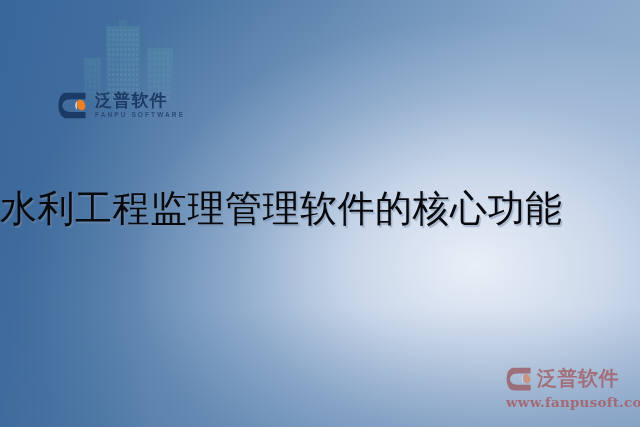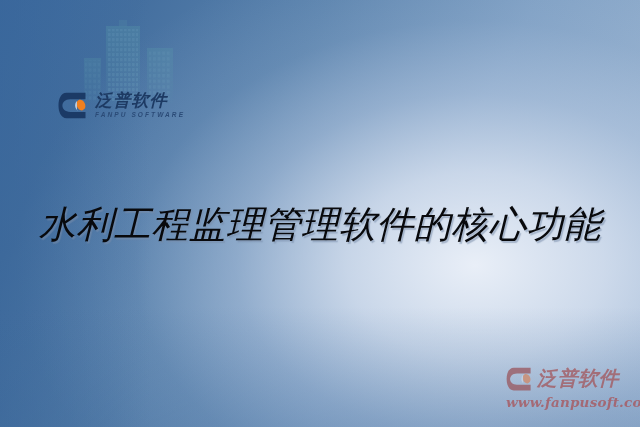--- a/index.html
+++ b/index.html
@@ -22,21 +22,20 @@
           rgba(196,211,233,0.44) 52%,
           rgba(170,192,220,0.14) 74%,
           rgba(160,185,216,0.00) 100%),
       linear-gradient(118deg,
           #3d6ba0 0%,
           #446f9f 16%,
           #5c84ae 38%,
           #7fa0c4 62%,
           #92aecd 82%,
           #9cb5d2 100%);
-    font-style: italic;
   }
 
   
   #edge-left-shade {
     position: absolute;
     left: 0; top: 0;
     width: 150px; height: 100%;
     background: linear-gradient(90deg,
         rgba(55,100,152,0.55) 0%,
         rgba(55,100,152,0.28) 45%,
@@ -99,23 +98,23 @@
     font-weight: 700;
     color: #2b4b77;
     letter-spacing: 2.1px;
     white-space: nowrap;
   }
 
   
   #slide-title {
     position: absolute;
     left: 0;
-    top: 176px;
-    width: 640px;
-    text-align: center;
+    top: 160px;
+    width: 540px;
+    text-align: right;
     font-family: "DejaVu Serif", "Liberation Serif", serif;
     font-size: 37px;
     font-weight: 400;
     line-height: 1.28;
     color: #08090c;
     letter-spacing: 0.5px;
     white-space: nowrap;
     text-shadow: 1.5px 1.5px 1.1px rgba(120,140,170,0.55);
   }
 

